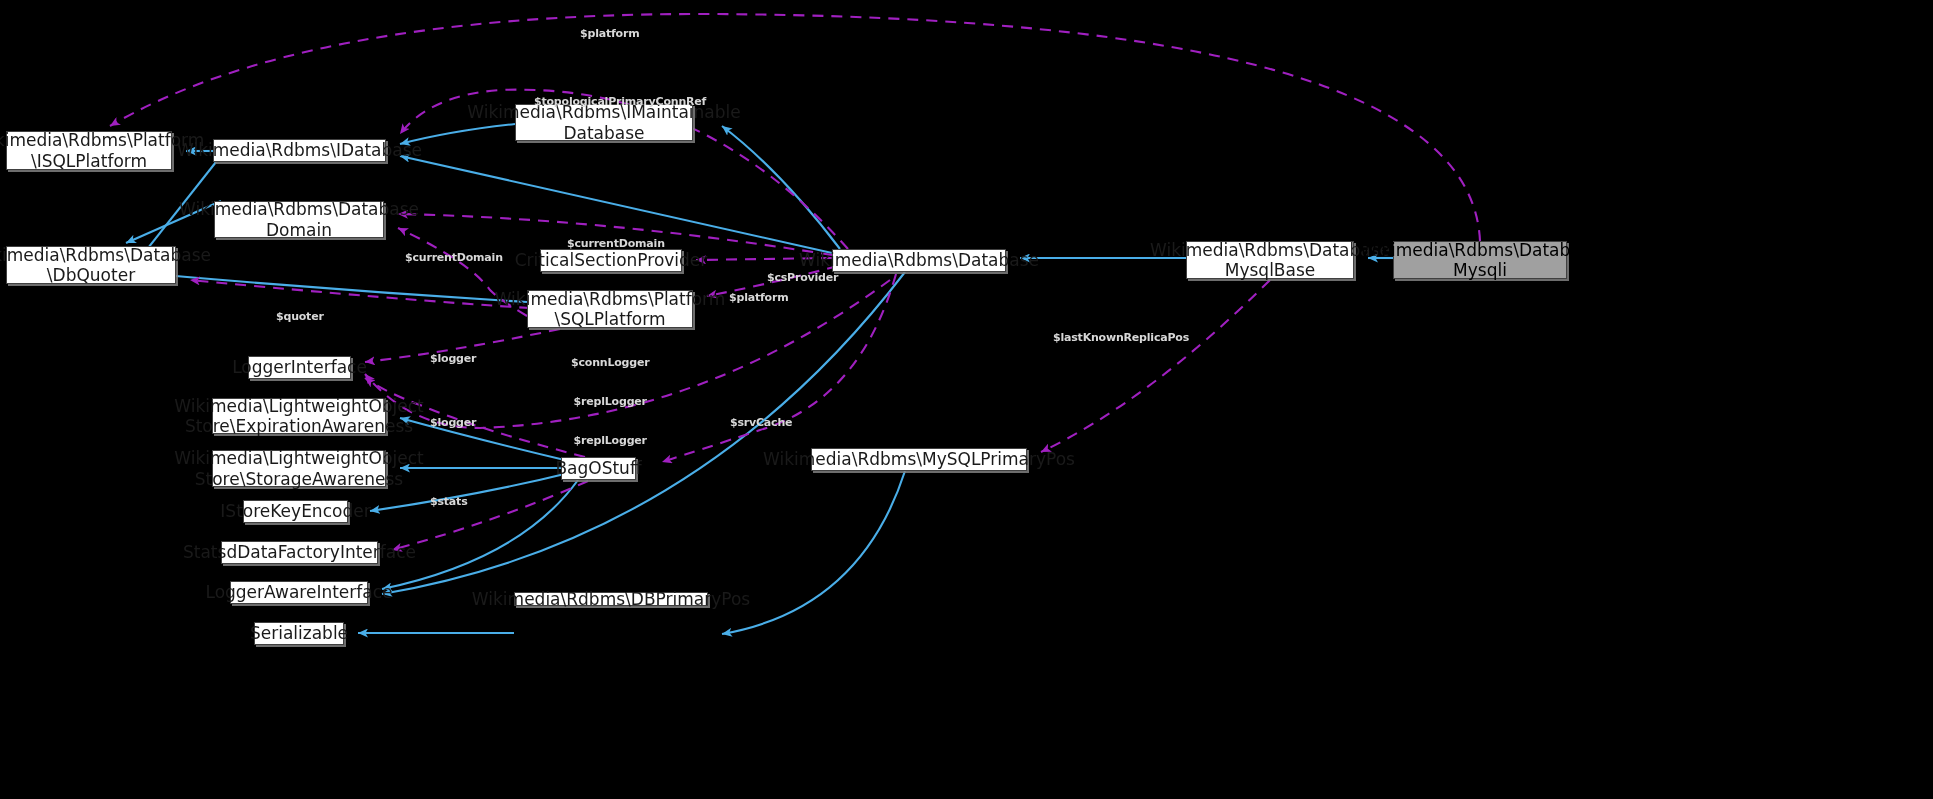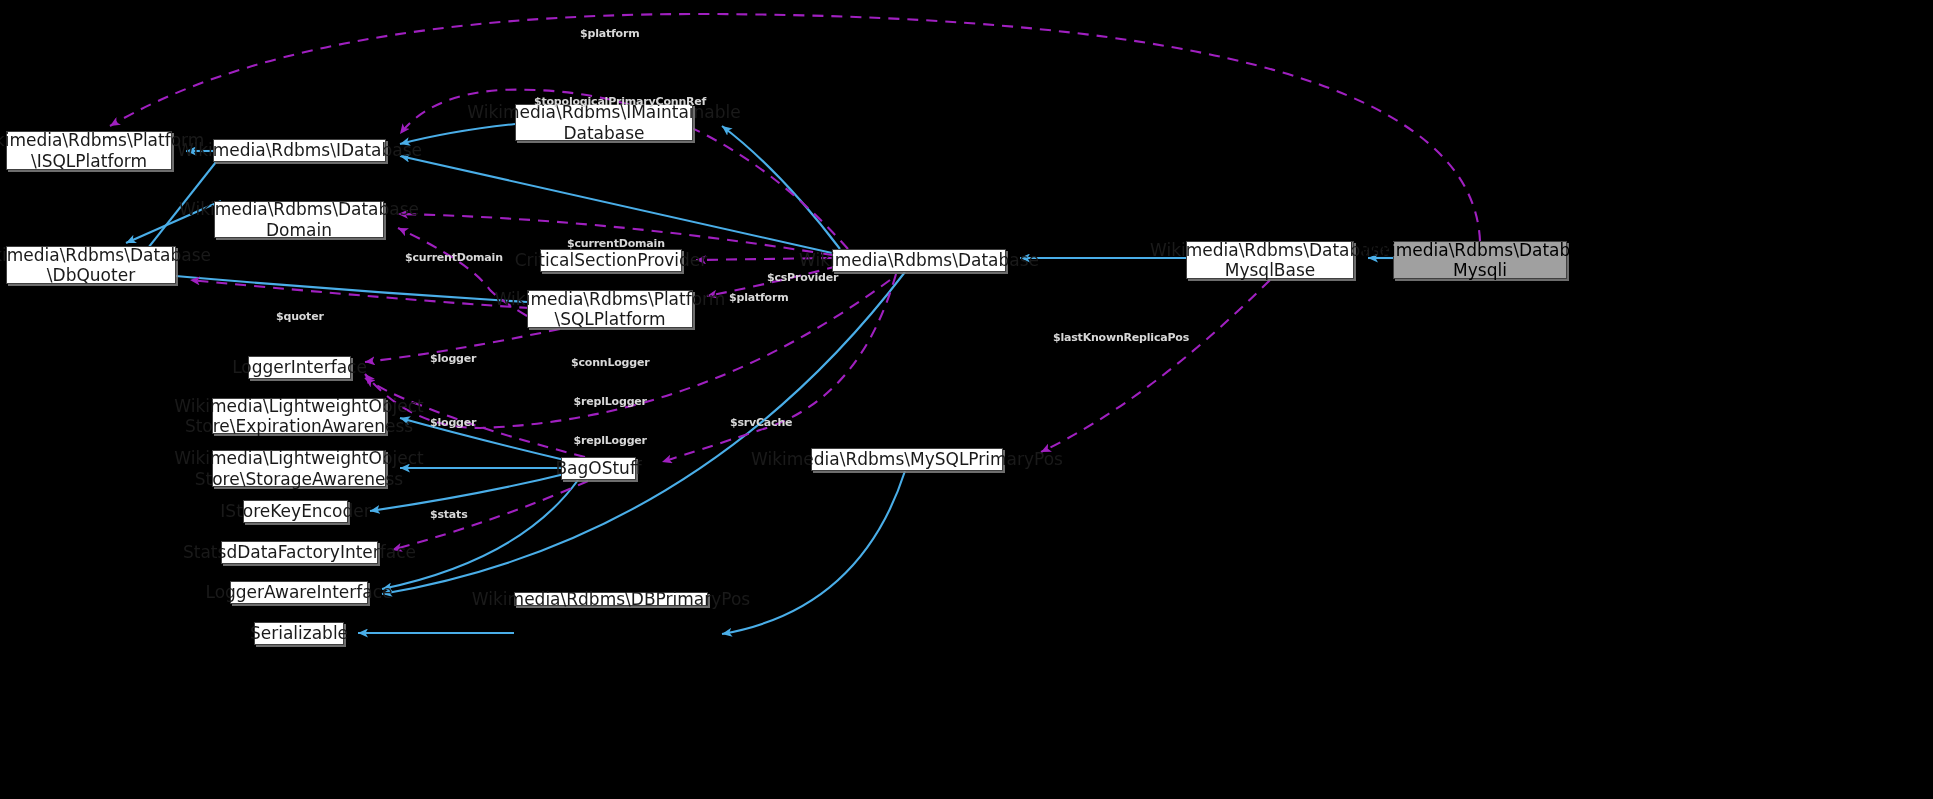--- a/index.html
+++ b/index.html
@@ -187,21 +187,21 @@
   </div>
   <div class="node" style="left:254px;top:622px;width:90px;height:23px;">
     <span>Serializable</span>
   </div>
   <div class="node" style="left:561px;top:457px;width:75px;height:23px;">
     <span>BagOStuff</span>
   </div>
   <div class="node" style="left:832px;top:249px;width:174px;height:23px;">
     <span>Wikimedia\Rdbms\Database</span>
   </div>
-  <div class="node" style="left:811px;top:448px;width:192px;height:23px;">
+  <div class="node" style="left:811px;top:448px;width:216px;height:23px;">
     <span>Wikimedia\Rdbms\MySQLPrimaryPos</span>
   </div>
   <div class="node" style="left:514px;top:592px;width:194px;height:14px;">
     <span>Wikimedia\Rdbms\DBPrimaryPos</span>
   </div>
   <div class="node" style="left:1186px;top:241px;width:168px;height:38px;">
     <span>Wikimedia\Rdbms\Database</span>
     <span>MysqlBase</span>
   </div>
   <div class="node current" style="left:1393px;top:241px;width:174px;height:38px;">
@@ -237,20 +237,20 @@
     <span>$connLogger</span>
     <span>$replLogger</span>
     <span>$replLogger</span>
   </div>
   <div class="edge-label" style="left:430px;top:391px;">
     <span>$logger</span>
   </div>
   <div class="edge-label" style="left:730px;top:391px;">
     <span>$srvCache</span>
   </div>
-  <div class="edge-label" style="left:430px;top:483px;">
+  <div class="edge-label" style="left:430px;top:470px;">
     <span>$stats</span>
   </div>
   <div class="edge-label" style="left:1046px;top:306px;margin-left:7px;">
     <span>$lastKnownReplicaPos</span>
   </div>
 
 </div>
 
 </body></html>

